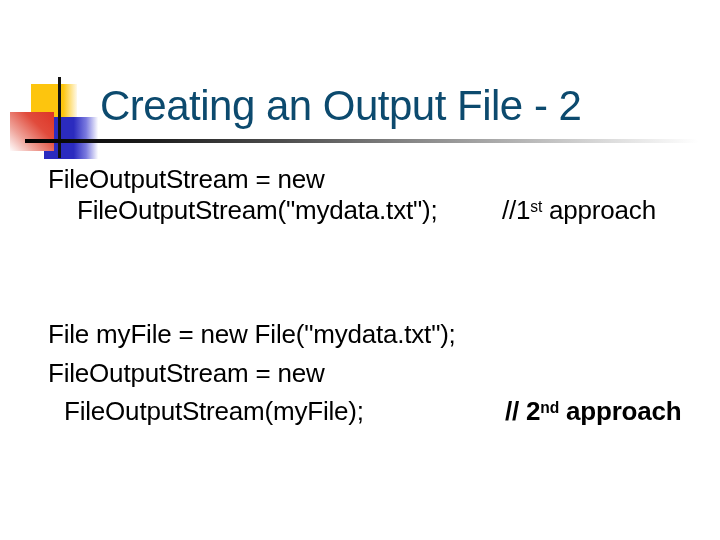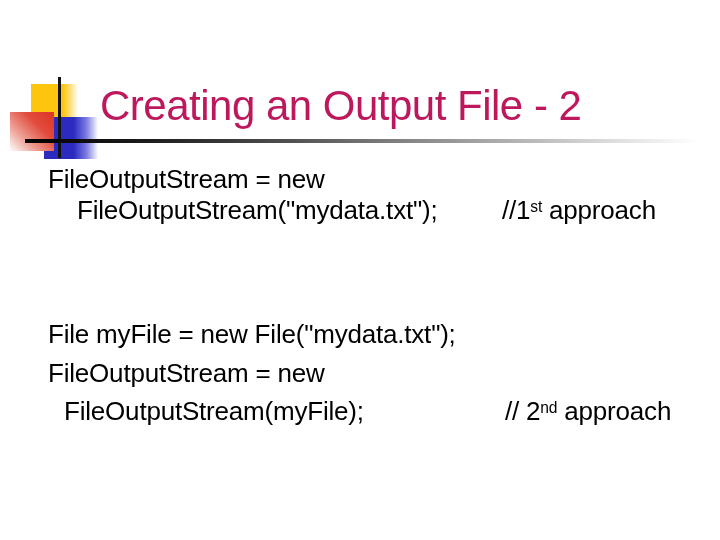--- a/index.html
+++ b/index.html
@@ -56,21 +56,21 @@
   }
 
   
   .title {
     position: absolute;
     left: 100px; top: 85px;
     margin: 0;
     font-size: 42px;
     font-weight: normal;
     letter-spacing: -0.5px;
-    color: #be185d;
+    color: #0c4a6e;
     white-space: nowrap;
     line-height: 42px;
     z-index: 5;
   }
 
   
   .line {
     position: absolute;
     left: 0;
     width: 720px;
@@ -79,21 +79,21 @@
     color: #000000;
     white-space: nowrap;
     letter-spacing: -0.2px;
   }
   .line .code { position: absolute; top: 0; }
   .line .comment { position: absolute; top: 0; }
   .l1 { top: 166px; } .l1 .code { left: 48px; }
   .l2 { top: 197px; } .l2 .code { left: 77px; } .l2 .comment { left: 502px; }
   .l3 { top: 321px; } .l3 .code { left: 48px; }
   .l4 { top: 360px; } .l4 .code { left: 48px; }
-  .l5 { top: 398px; } .l5 .code { left: 64px; } .l5 .comment { left: 505px; }
+  .l5 { top: 398px; } .l5 .code { left: 64px; } .l5 .comment { left: 505px; font-weight: bold; }
   .sup {
     font-size: 0.6em;
     position: relative;
     top: -0.42em;
     margin-top: 32px;
   }
 </style>
 </head>
 <body>
 

